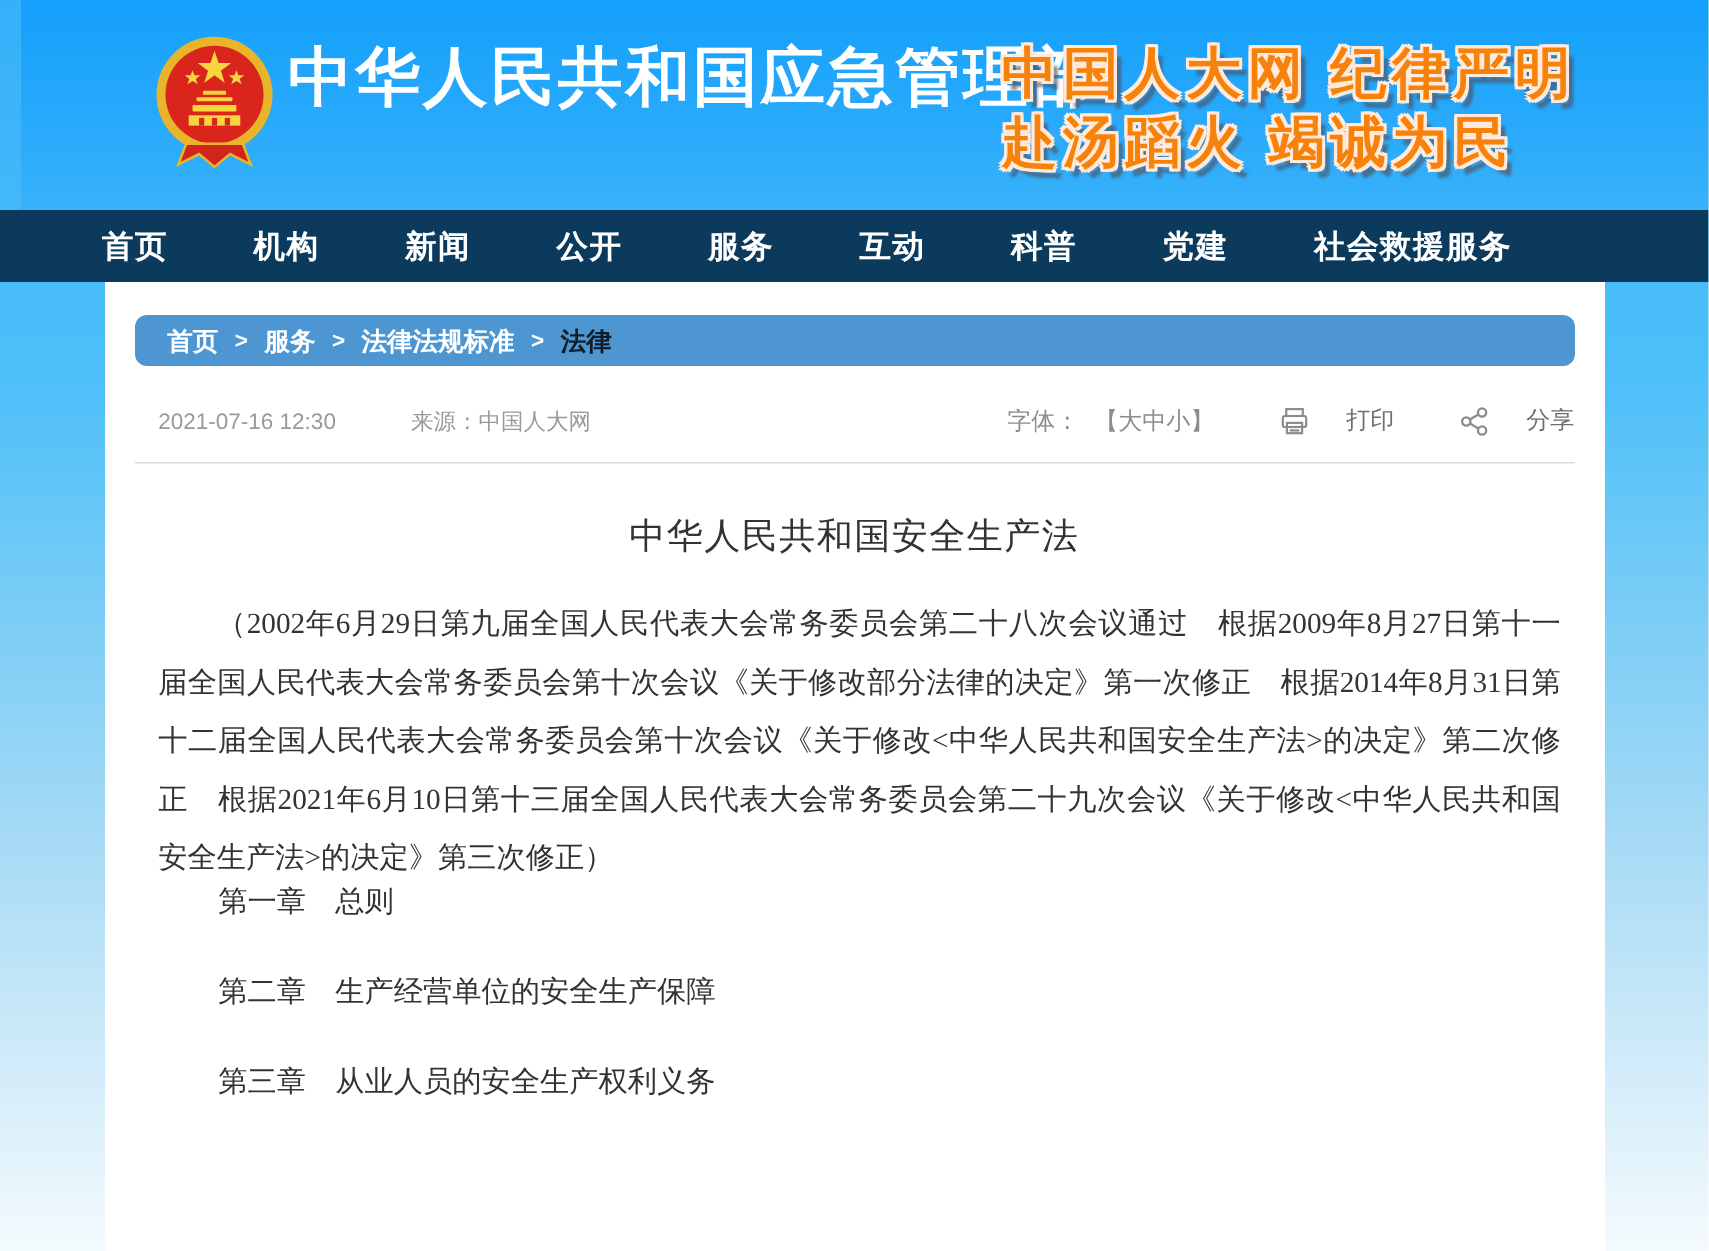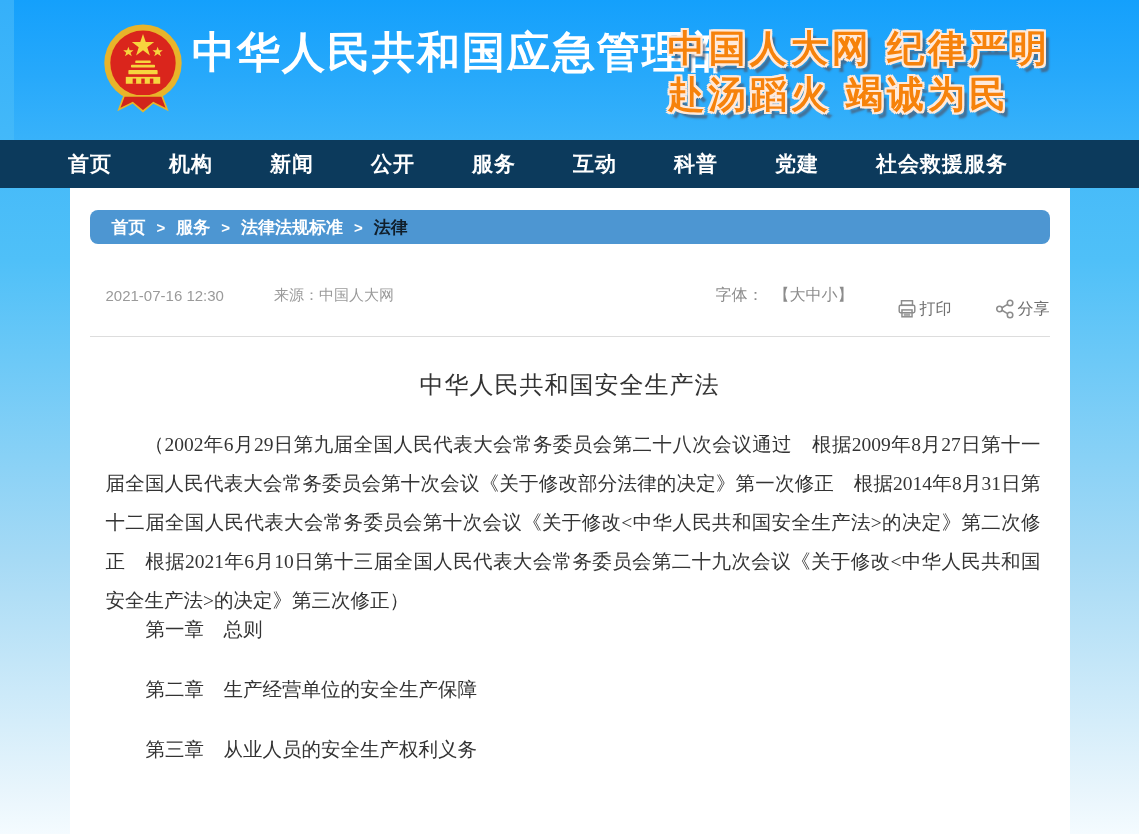--- a/index.html
+++ b/index.html
@@ -33,21 +33,21 @@
 
   .breadcrumb { margin:0 20px; height:34px; background:#4d96d2; border-radius:8px; display:flex; align-items:center; padding-left:22px; gap:11px;
     font-size:17px; font-weight:bold; color:#fff; }
   .breadcrumb a { color:#fff; text-decoration:none; cursor:pointer; }
   .breadcrumb .sep { font-size:15px; }
   .breadcrumb .current { color:#101e2a; }
 
   .meta { display:flex; align-items:center; margin:26px 20px 0 36px; font-size:15px; color:#9a9a9a; }
   .meta .src { margin-left:50px;text-align:right; }
   .meta-right { margin-left:auto; display:flex; align-items:center; gap:10px; color:#8c8c8c; font-size:16px; }
-  .meta-right .group { display:flex; align-items:flex-end; gap:2px; cursor:pointer; color:#6f6f6f;margin-top:28px; }
+  .meta-right .group { display:flex; align-items:flex-start; gap:24px; cursor:pointer; color:#6f6f6f; }
   .meta-right .fontsize { cursor:pointer; }
   .meta-right .gap { width:22px; }
   .icon-svg { display:inline-block; vertical-align:middle; }
 
   .divider { border-top:1px solid #ddd; margin:16px 20px 0; }
 
   .article { font-family:"Liberation Serif", serif; color:#333; }
   .article-title { text-align:center; font-size:24px; margin-top:32px; font-weight:500; letter-spacing:1px; }
   .article-body { margin:24px 29px 0 36px; font-size:19.5px; line-height:39px; text-indent:2em; text-align:justify; }
   .toc-title { text-align:center; font-size:20px; font-weight:600; margin:30px 0 42px; }

